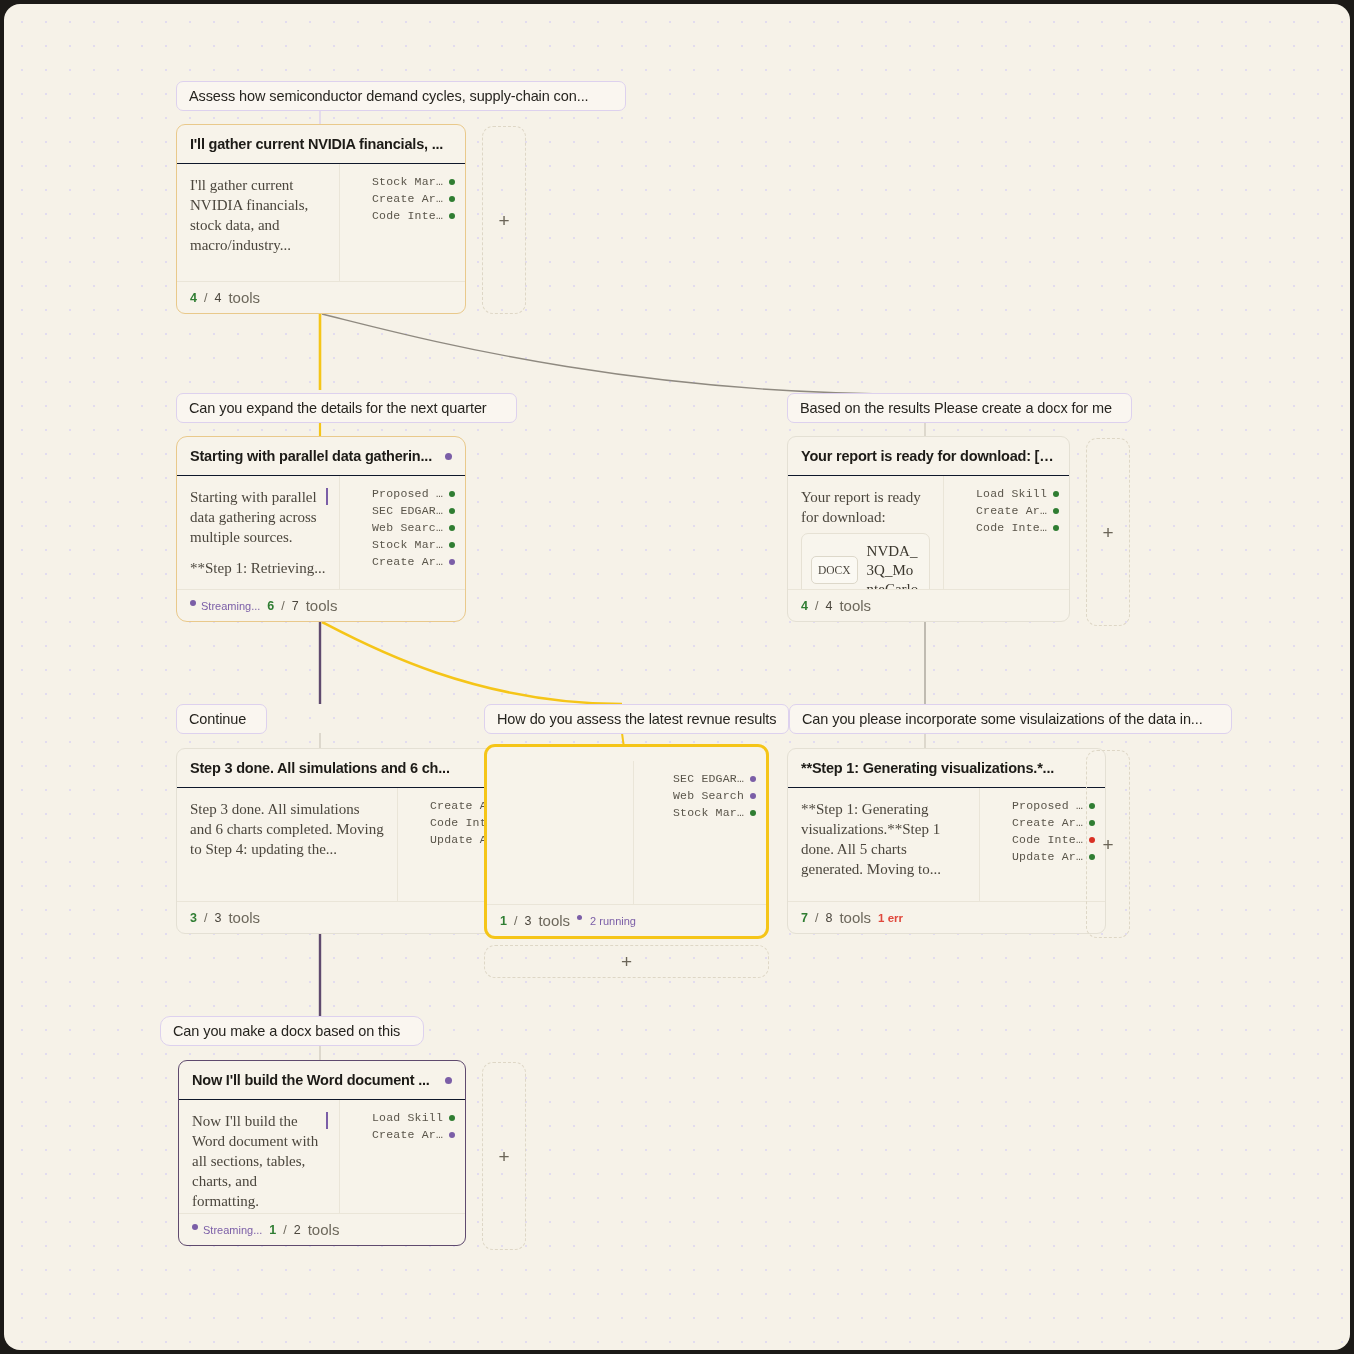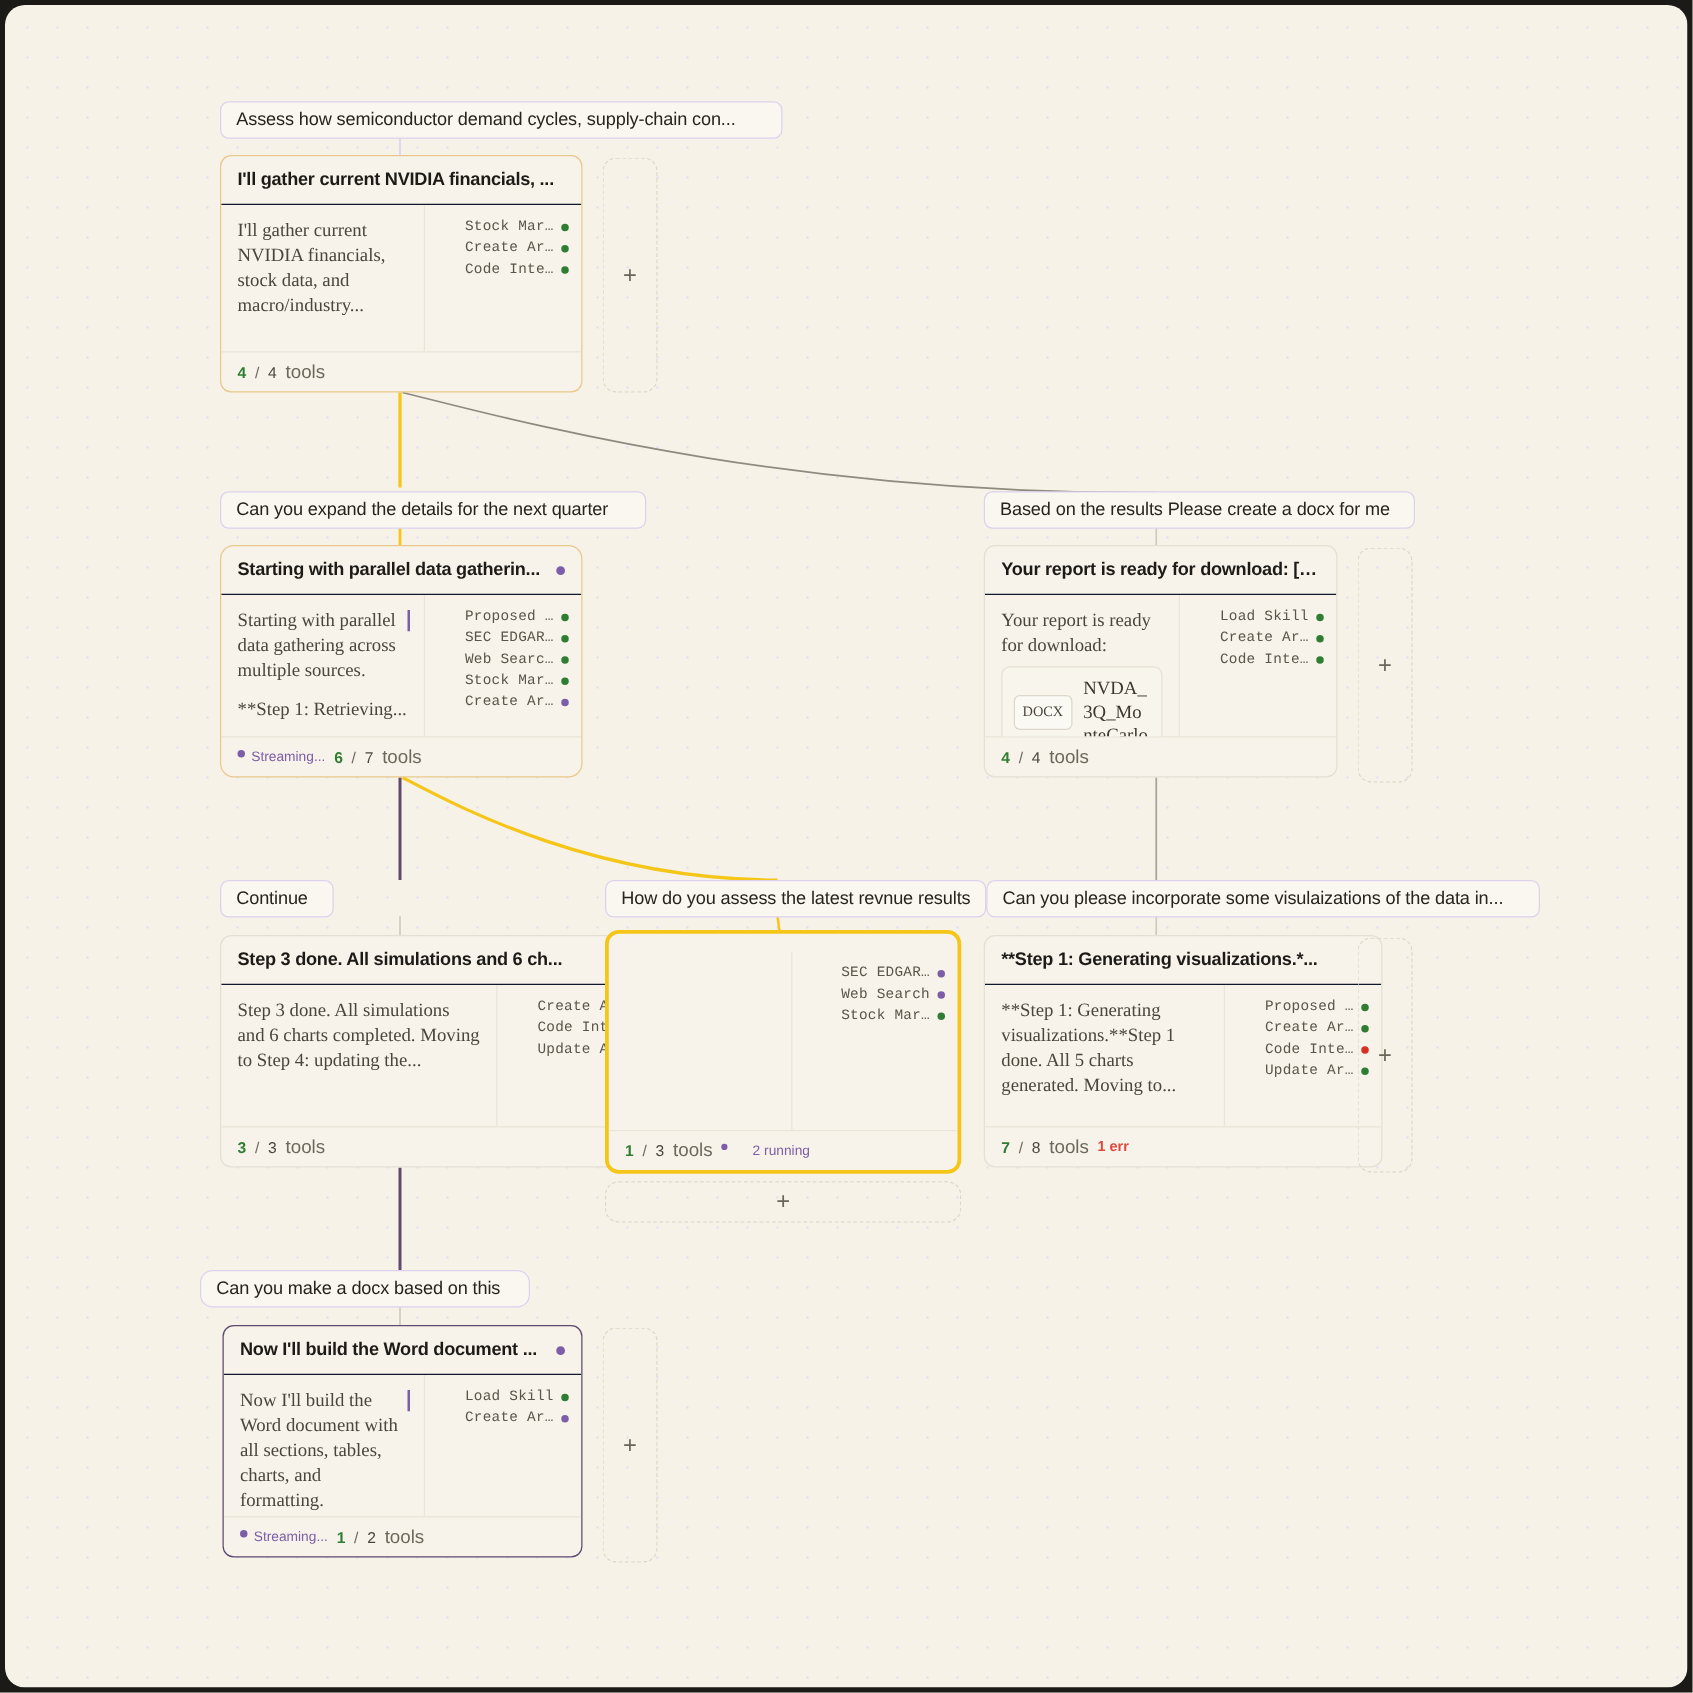--- a/index.html
+++ b/index.html
@@ -106,21 +106,21 @@
     display:flex;align-items:center;gap:7px;
     font-size:11.5px;color:#6d685c;
   }
   .foot-stream{display:flex;align-items:flex-start;gap:5px;color:#7b5ea7;font-size:11px;}
   .stream-dot{width:6px;height:6px;border-radius:50%;background:#7b5ea7;}
   .cnt-done{color:#2f7d32;font-weight:bold;font-size:12.5px;}
   .cnt-sep{color:#6d685c;font-size:12.5px;}
   .cnt-total{color:#4b463d;font-size:12.5px;}
   .cnt-label{font-size:15px;color:#6d685c;}
   .err{color:#e0483c;font-size:11.5px;font-weight:bold;}
-  .running{display:flex;align-items:flex-start;gap:20px;color:#7b5ea7;font-size:11px;}
+  .running{display:flex;align-items:flex-start;gap:8px;color:#7b5ea7;font-size:11px;}
   .run-dot{width:5px;height:5px;border-radius:50%;background:#7b5ea7;}
 
   
   .attach{
     margin-top:2px;
     border:1px solid #e6e1d4;border-radius:7px;
     background:#f8f5ed;
     display:flex;align-items:flex-start;gap:9px;
     padding:8px 9px;
   }

